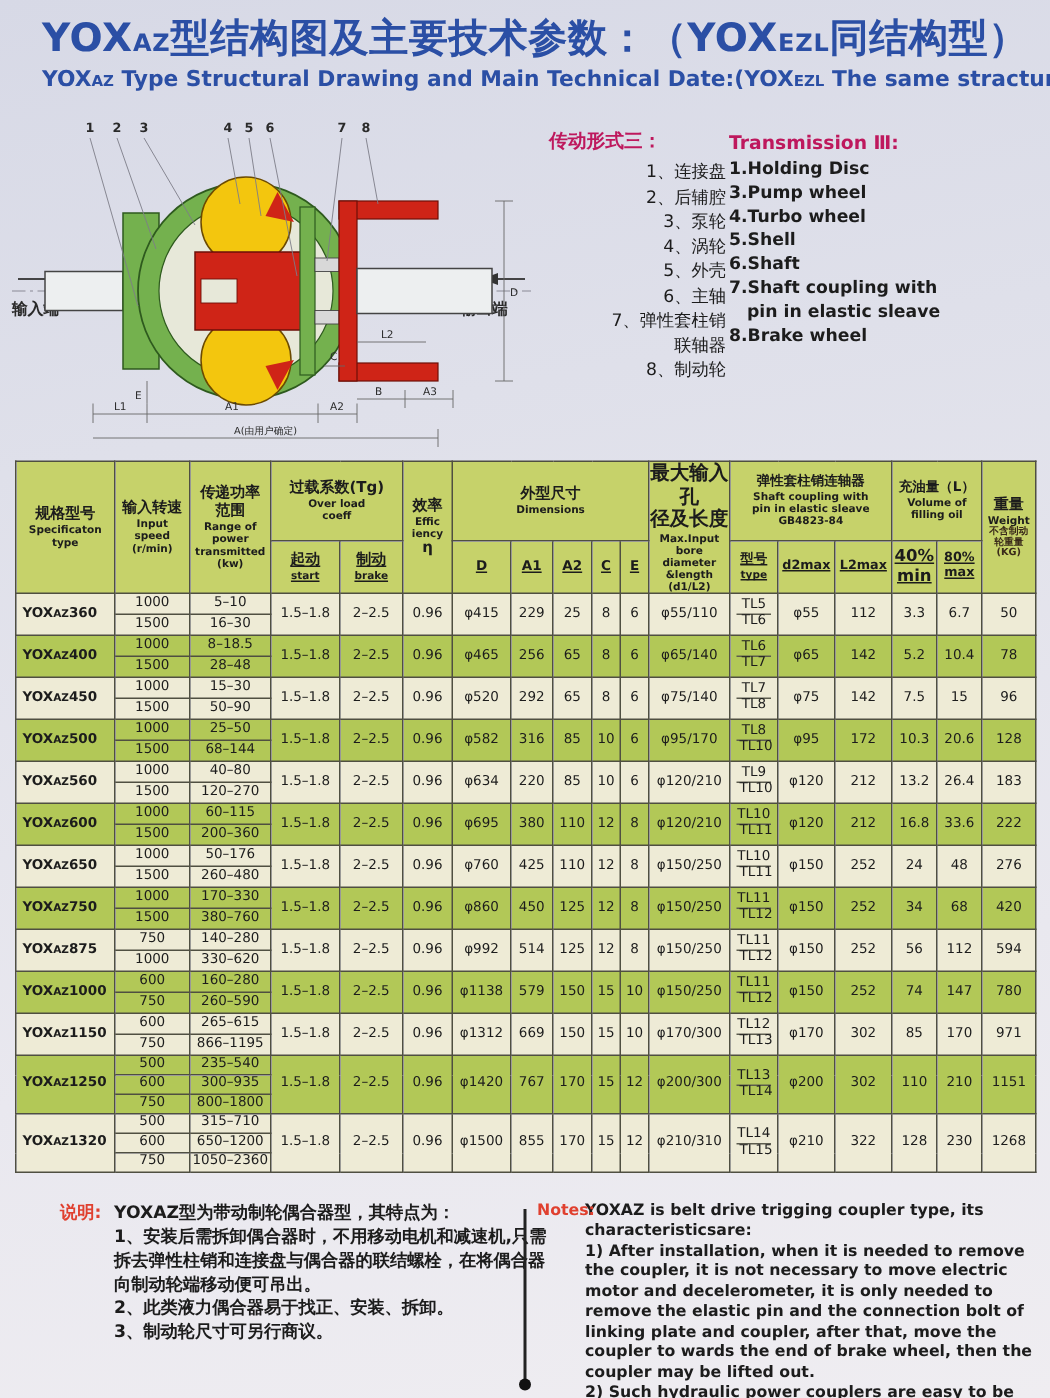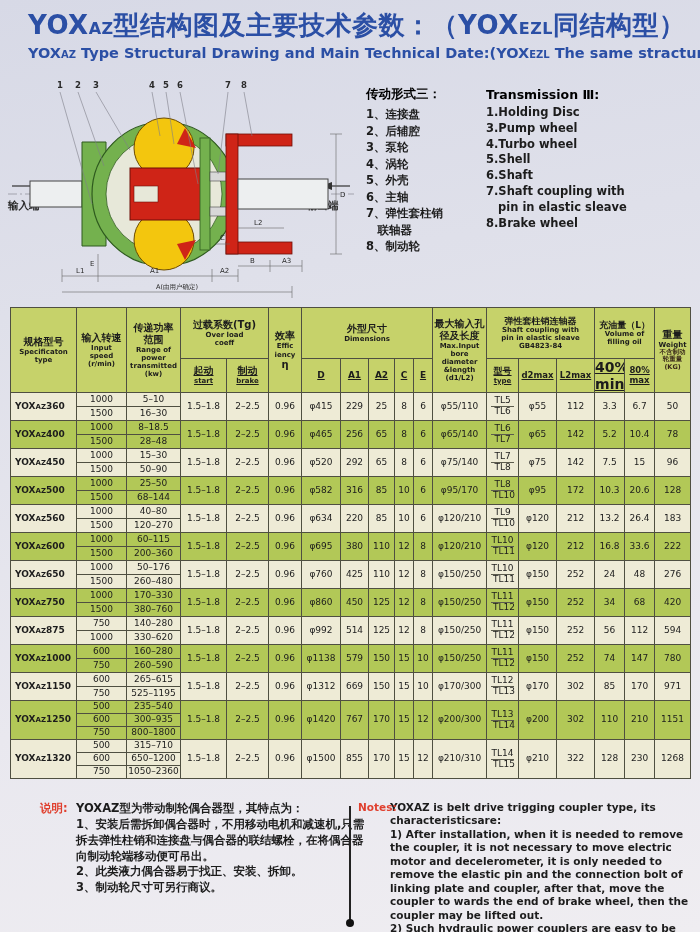--- a/index.html
+++ b/index.html
@@ -12,22 +12,22 @@
   
   .title{position:absolute;left:28px;top:8px;margin:0;color:#2b4fa5;font-size:26px;font-weight:bold;letter-spacing:.5px;white-space:nowrap;}
   .title .ts{font-size:16px;}
   .subtitle{position:absolute;left:28px;top:45px;color:#2b4fa5;font-size:14.5px;font-weight:bold;white-space:nowrap;}
   .subtitle .ts{font-size:10px;}
   
   .drawing{position:absolute;left:2px;top:76px;width:358px;height:228px;}
   
   .legend-zh{position:absolute;left:366px;top:86px;width:118px;}
   .legend-en{position:absolute;left:486px;top:87px;width:210px;}
-  .legend-title{color:#000000;font-weight:bold;font-size:12.5px;margin-bottom:3px;}
-  .legend-zh .lz{font-size:11.5px;font-weight:bold;line-height:16.5px;white-space:pre-line;}
+  .legend-title{color:#be185d;font-weight:bold;font-size:12.5px;margin-bottom:3px;}
+  .legend-zh .lz{font-size:11.5px;font-weight:normal;line-height:16.5px;white-space:pre-line;text-align:right;}
   .legend-en .lz{font-size:11.5px;font-weight:bold;line-height:15.8px;white-space:pre-line;}
   
   table.spec-table{position:absolute;left:10px;top:307px;width:680px;border-collapse:collapse;table-layout:fixed;}
   .spec-table th,.spec-table td{border:1px solid #4f4f41;padding:0;text-align:center;vertical-align:middle;overflow:hidden;}
   .spec-table thead th{background:#c6d26a;}
   .hr1 th{height:50px;}
   .hr2 th{height:33px;text-decoration:underline;}
   .hz{font-size:10px;font-weight:bold;line-height:1.2;white-space:pre-line;}
   .he{font-size:7px;font-weight:600;line-height:1.15;white-space:pre-line;}
   .sym{font-size:10px;font-weight:bold;}
@@ -232,21 +232,21 @@
             <div class="hz">效率</div>
             <div class="he">Effic
 iency</div>
             <div class="sym">η</div>
           </th>
         <th colspan="5">
             <div class="hz">外型尺寸</div>
             <div class="he">Dimensions</div>
           </th>
         <th rowspan="2">
-            <div class="hz" style="font-size:10px">最大输入孔
+            <div class="hz" style="font-size:13px">最大输入孔
 径及长度</div>
             <div class="he">Max.Input
 bore diameter
 &amp;length
 (d1/L2)</div>
           </th>
         <th colspan="3">
             <div class="hz" style="font-size:9px">弹性套柱销连轴器</div>
             <div class="he">Shaft coupling with
 pin in elastic sleave
@@ -278,21 +278,21 @@
         <th class="he" style="font-size:9px">A1</th>
         <th class="he" style="font-size:9px">A2</th>
         <th class="he" style="font-size:9px">C</th>
         <th class="he" style="font-size:9px">E</th>
         <th>
             <div class="hz" style="font-size:9px">型号</div>
             <div class="he">type</div>
           </th>
         <th class="he" style="font-size:8.5px">d2max</th>
         <th class="he" style="font-size:8.5px">L2max</th>
-        <th class="he pre" style="font-size:14px">40%
+        <th class="he pre" style="font-size:11px">40%
 min</th>
         <th class="he pre" style="font-size:8.5px">80%
 max</th>
       </tr>
     </thead>
     <tbody>
         <tr class="row-cream">
           <td rowspan="2" class="cell-spec"><span>YOX</span><span class="ss">AZ</span><span>360</span></td>
           <td class="csub">1000</td>
           <td class="csub">5–10</td>
@@ -580,21 +580,21 @@
             <div class="tl2">TL13</div>
           </td>
           <td rowspan="2">φ170</td>
           <td rowspan="2">302</td>
           <td rowspan="2">85</td>
           <td rowspan="2">170</td>
           <td rowspan="2">971</td>
         </tr>
         <tr class="row-cream">
           <td class="csub">750</td>
-          <td class="csub">525–1195</td>
+          <td class="csub">866–1195</td>
         </tr>
         <tr class="row-green h3">
           <td rowspan="3" class="cell-spec"><span>YOX</span><span class="ss">AZ</span><span>1250</span></td>
           <td class="csub">500</td>
           <td class="csub">235–540</td>
           <td rowspan="3">1.5–1.8</td>
           <td rowspan="3">2–2.5</td>
           <td rowspan="3">0.96</td>
           <td rowspan="3">φ1420</td>
           <td rowspan="3">767</td>

